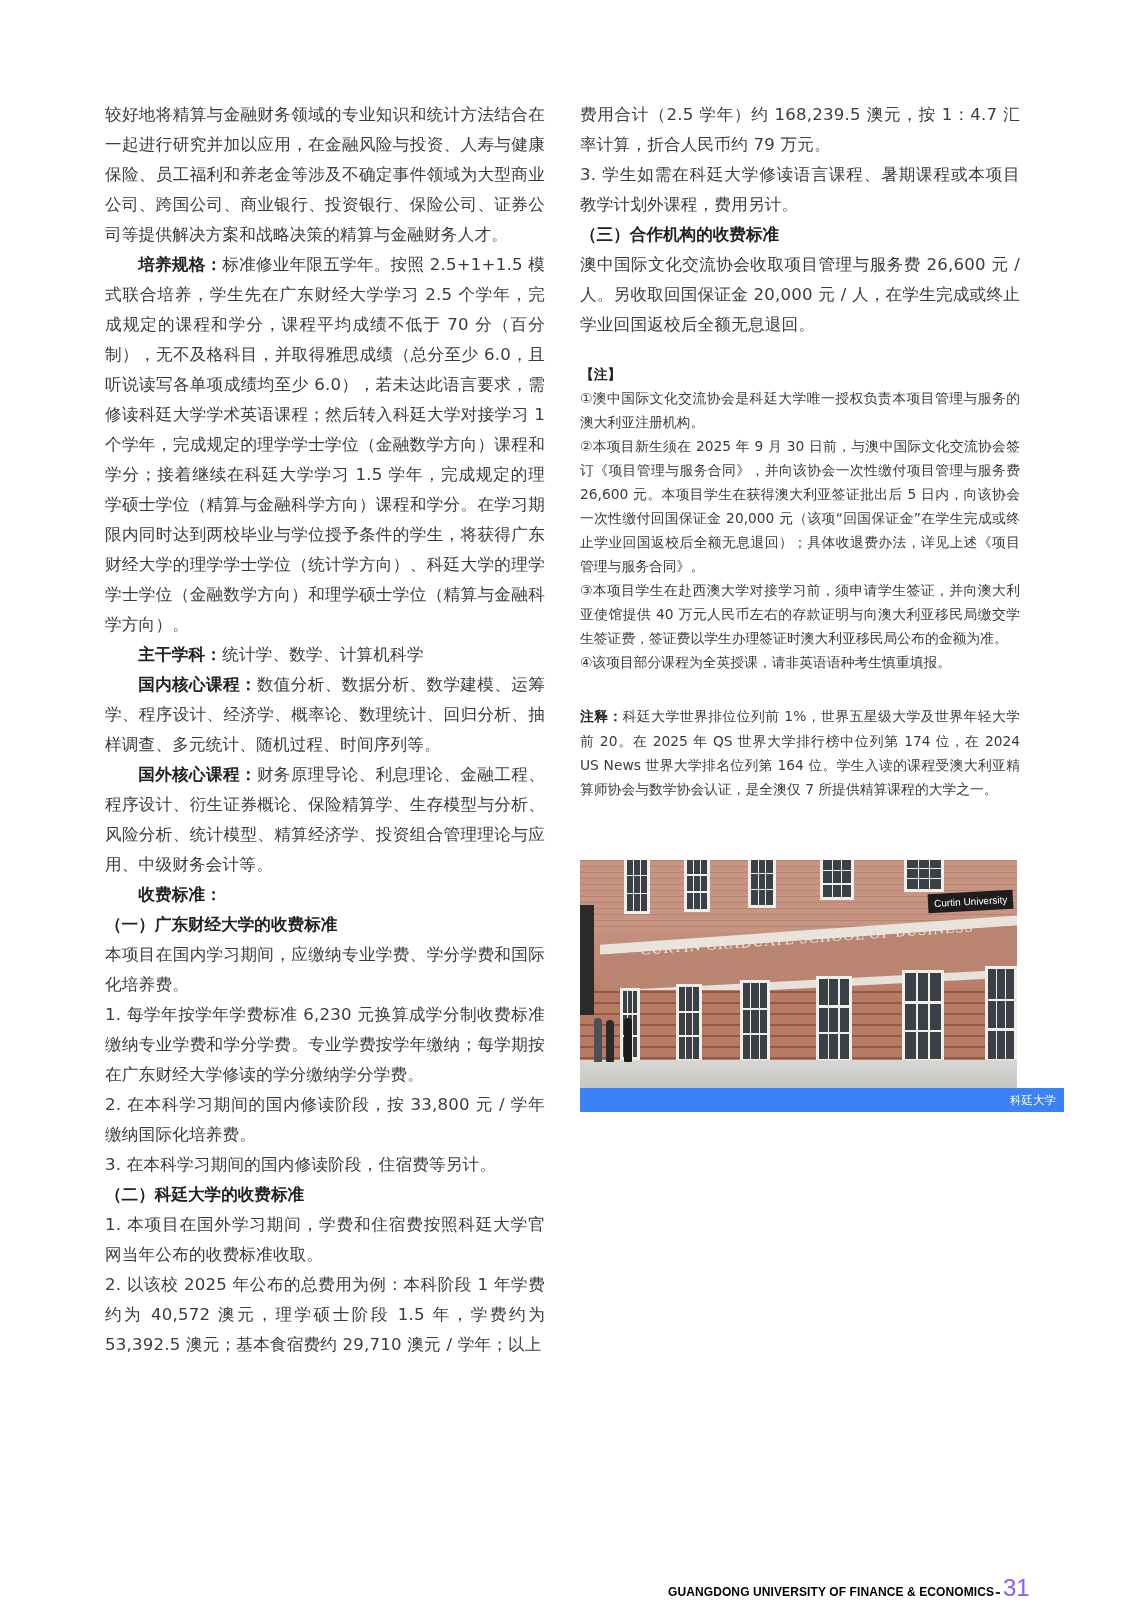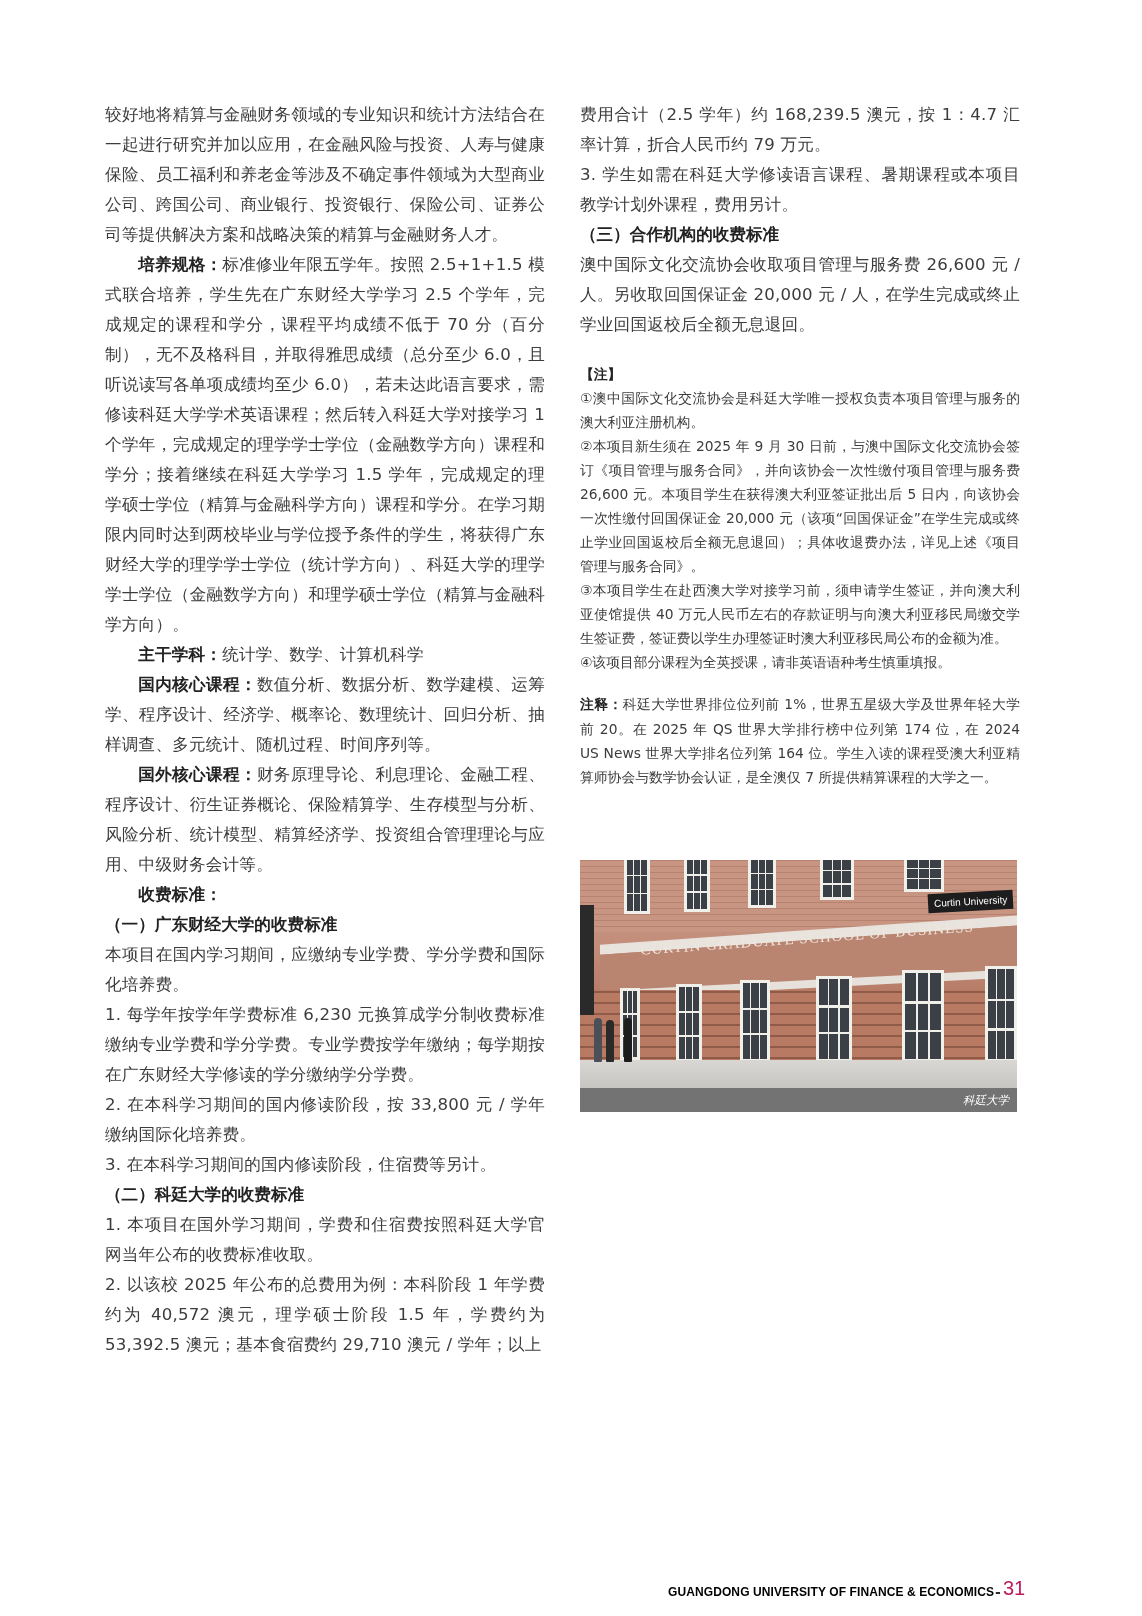--- a/index.html
+++ b/index.html
@@ -30,21 +30,21 @@
 
   .notes {
     margin-top: 22px;
     font-size: 13.8px;
     line-height: 24px;
     color: #3c3c3c;
     text-align: justify;
   }
   .notes .note-title { font-weight: bold; color: #222; }
   .annot {
-    margin-top: 18px;
+    margin-top: 30px;
     font-size: 13.8px;
     line-height: 24px;
     color: #3c3c3c;
     text-align: justify;
   }
   .annot .b { font-weight: bold; color: #222; }
 
   .figure {
     position: absolute;
     left: 580px;
@@ -106,45 +106,44 @@
     font-size: 10px; padding: 4px 6px;
     font-family: "Liberation Sans", sans-serif;
     transform: rotate(-3deg);
   }
   .side-sign {
     position: absolute; left: 0; top: 45px; width: 14px; height: 110px; background: #2a2a2a;
   }
   .person { position: absolute; bottom: 26px; width: 8px; border-radius: 4px 4px 1px 1px; }
 
   .caption-bar {
-    width: 437px; height: 24px;
-    background: #737373;
+    width: 484px; height: 24px;
+    background: #3b82f6;
     position: relative;
-    font-style: italic;
   }
   .caption-bar .caption {
     position: absolute; right: 8px; top: 4px;
     color: #ffffff; font-size: 11.5px; line-height: 16px;
   }
 
   .footer {
     position: absolute;
     left: 668px; top: 1576px;
     display: flex; align-items: flex-end;
   }
   .footer .footer-text {
     font-family: "Liberation Sans", sans-serif;
     font-size: 12px; font-weight: bold;
     color: #000000; letter-spacing: 0.1px;
     line-height: 16px;
   }
   .footer .dash { font-size: 14px; font-weight: bold; color: #2b2b2b; margin: 0 1px; line-height: 16px; }
   .footer .page-num {
     font-family: "Liberation Sans", sans-serif;
-    font-size: 20px; color: #be185d; line-height: 24px; margin-left: 1px;
+    font-size: 24px; color: #8b5cf6; line-height: 24px; margin-left: 1px;
   }
 </style>
 </head>
 <body>
 
 <div class="col col-left">
   <p class="p">较好地将精算与金融财务领域的专业知识和统计方法结合在一起进行研究并加以应用，在金融风险与投资、人寿与健康保险、员工福利和养老金等涉及不确定事件领域为大型商业公司、跨国公司、商业银行、投资银行、保险公司、证券公司等提供解决方案和战略决策的精算与金融财务人才。</p>
 
   <p class="p indent">
     <span class="b">培养规格：</span><span>标准修业年限五学年。按照 2.5+1+1.5 模式联合培养，学生先在广东财经大学学习 2.5 个学年，完成规定的课程和学分，课程平均成绩不低于 70 分（百分制），无不及格科目，并取得雅思成绩（总分至少 6.0，且听说读写各单项成绩均至少 6.0），若未达此语言要求，需修读科廷大学学术英语课程；然后转入科廷大学对接学习 1 个学年，完成规定的理学学士学位（金融数学方向）课程和学分；接着继续在科廷大学学习 1.5 学年，完成规定的理学硕士学位（精算与金融科学方向）课程和学分。在学习期限内同时达到两校毕业与学位授予条件的学生，将获得广东财经大学的理学学士学位（统计学方向）、科廷大学的理学学士学位（金融数学方向）和理学硕士学位（精算与金融科学方向）。</span>

